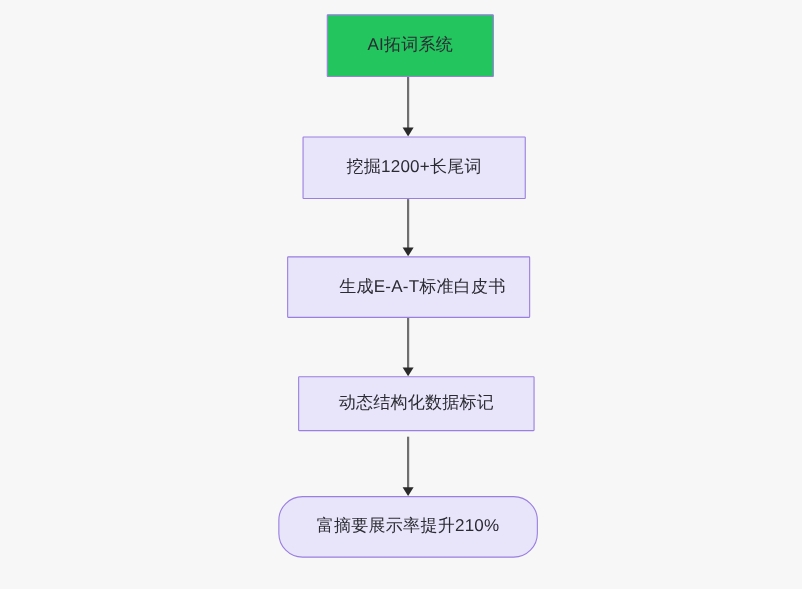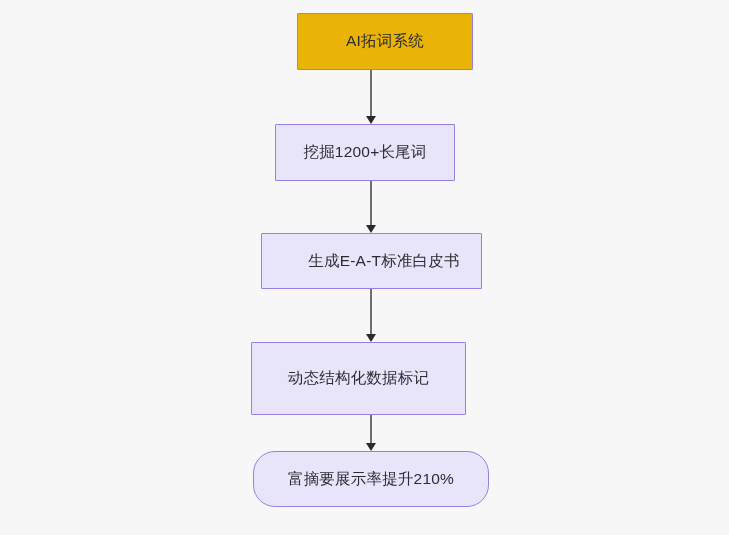--- a/index.html
+++ b/index.html
@@ -77,29 +77,29 @@
   </div>
   <div class="edge" style="left: 371px; top: 289px;">
     <div class="edge-line" style="height: 46px; background: rgb(111, 111, 111);"></div>
     <div class="edge-arrow" style="top: 45px; border-top-color: rgb(42, 42, 42);"></div>
   </div>
   <div class="edge" style="left: 371px; top: 397px;">
     <div class="edge-line" style="height: 47px; background: rgb(111, 111, 111);"></div>
     <div class="edge-arrow" style="top: 46px; border-top-color: rgb(42, 42, 42);"></div>
   </div>
 
-  <div class="node" style="left: 297px; top: 13px; width: 176px; height: 57px; background: #eab308; border-color: rgb(154, 126, 224); color: rgb(43, 43, 51);">
+  <div class="node" style="left: 297px; top: 13px; width: 152px; height: 57px; background: #22c55e; border-color: rgb(154, 126, 224); color: rgb(43, 43, 51);">
     <span class="node-label">AI拓词系统</span>
   </div>
-  <div class="node" style="left: 275px; top: 124px; width: 180px; height: 57px; background: rgb(232, 229, 250); border-color: rgb(154, 126, 224); color: rgb(43, 43, 51);">
+  <div class="node" style="left: 275px; top: 124px; width: 203px; height: 57px; background: rgb(232, 229, 250); border-color: rgb(154, 126, 224); color: rgb(43, 43, 51);">
     <span class="node-label">挖掘1200+长尾词</span>
   </div>
   <div class="node" style="left: 261px; top: 233px; width: 221px; height: 56px; background: rgb(232, 229, 250); border-color: rgb(154, 126, 224); color: rgb(43, 43, 51); padding-left: 25px;">
     <span class="node-label">生成E-A-T标准白皮书</span>
   </div>
-  <div class="node" style="left: 251px; top: 342px; width: 215px; height: 73px; background: rgb(232, 229, 250); border-color: rgb(154, 126, 224); color: rgb(43, 43, 51);">
+  <div class="node" style="left: 271px; top: 342px; width: 215px; height: 50px; background: rgb(232, 229, 250); border-color: rgb(154, 126, 224); color: rgb(43, 43, 51);">
     <span class="node-label">动态结构化数据标记</span>
   </div>
   <div class="node" style="left: 253px; top: 451px; width: 236px; height: 56px; background: rgb(232, 229, 250); border-color: rgb(154, 126, 224); color: rgb(43, 43, 51); border-radius: 22px;">
     <span class="node-label">富摘要展示率提升210%</span>
   </div>
 
 </div>
 
 </body></html>

